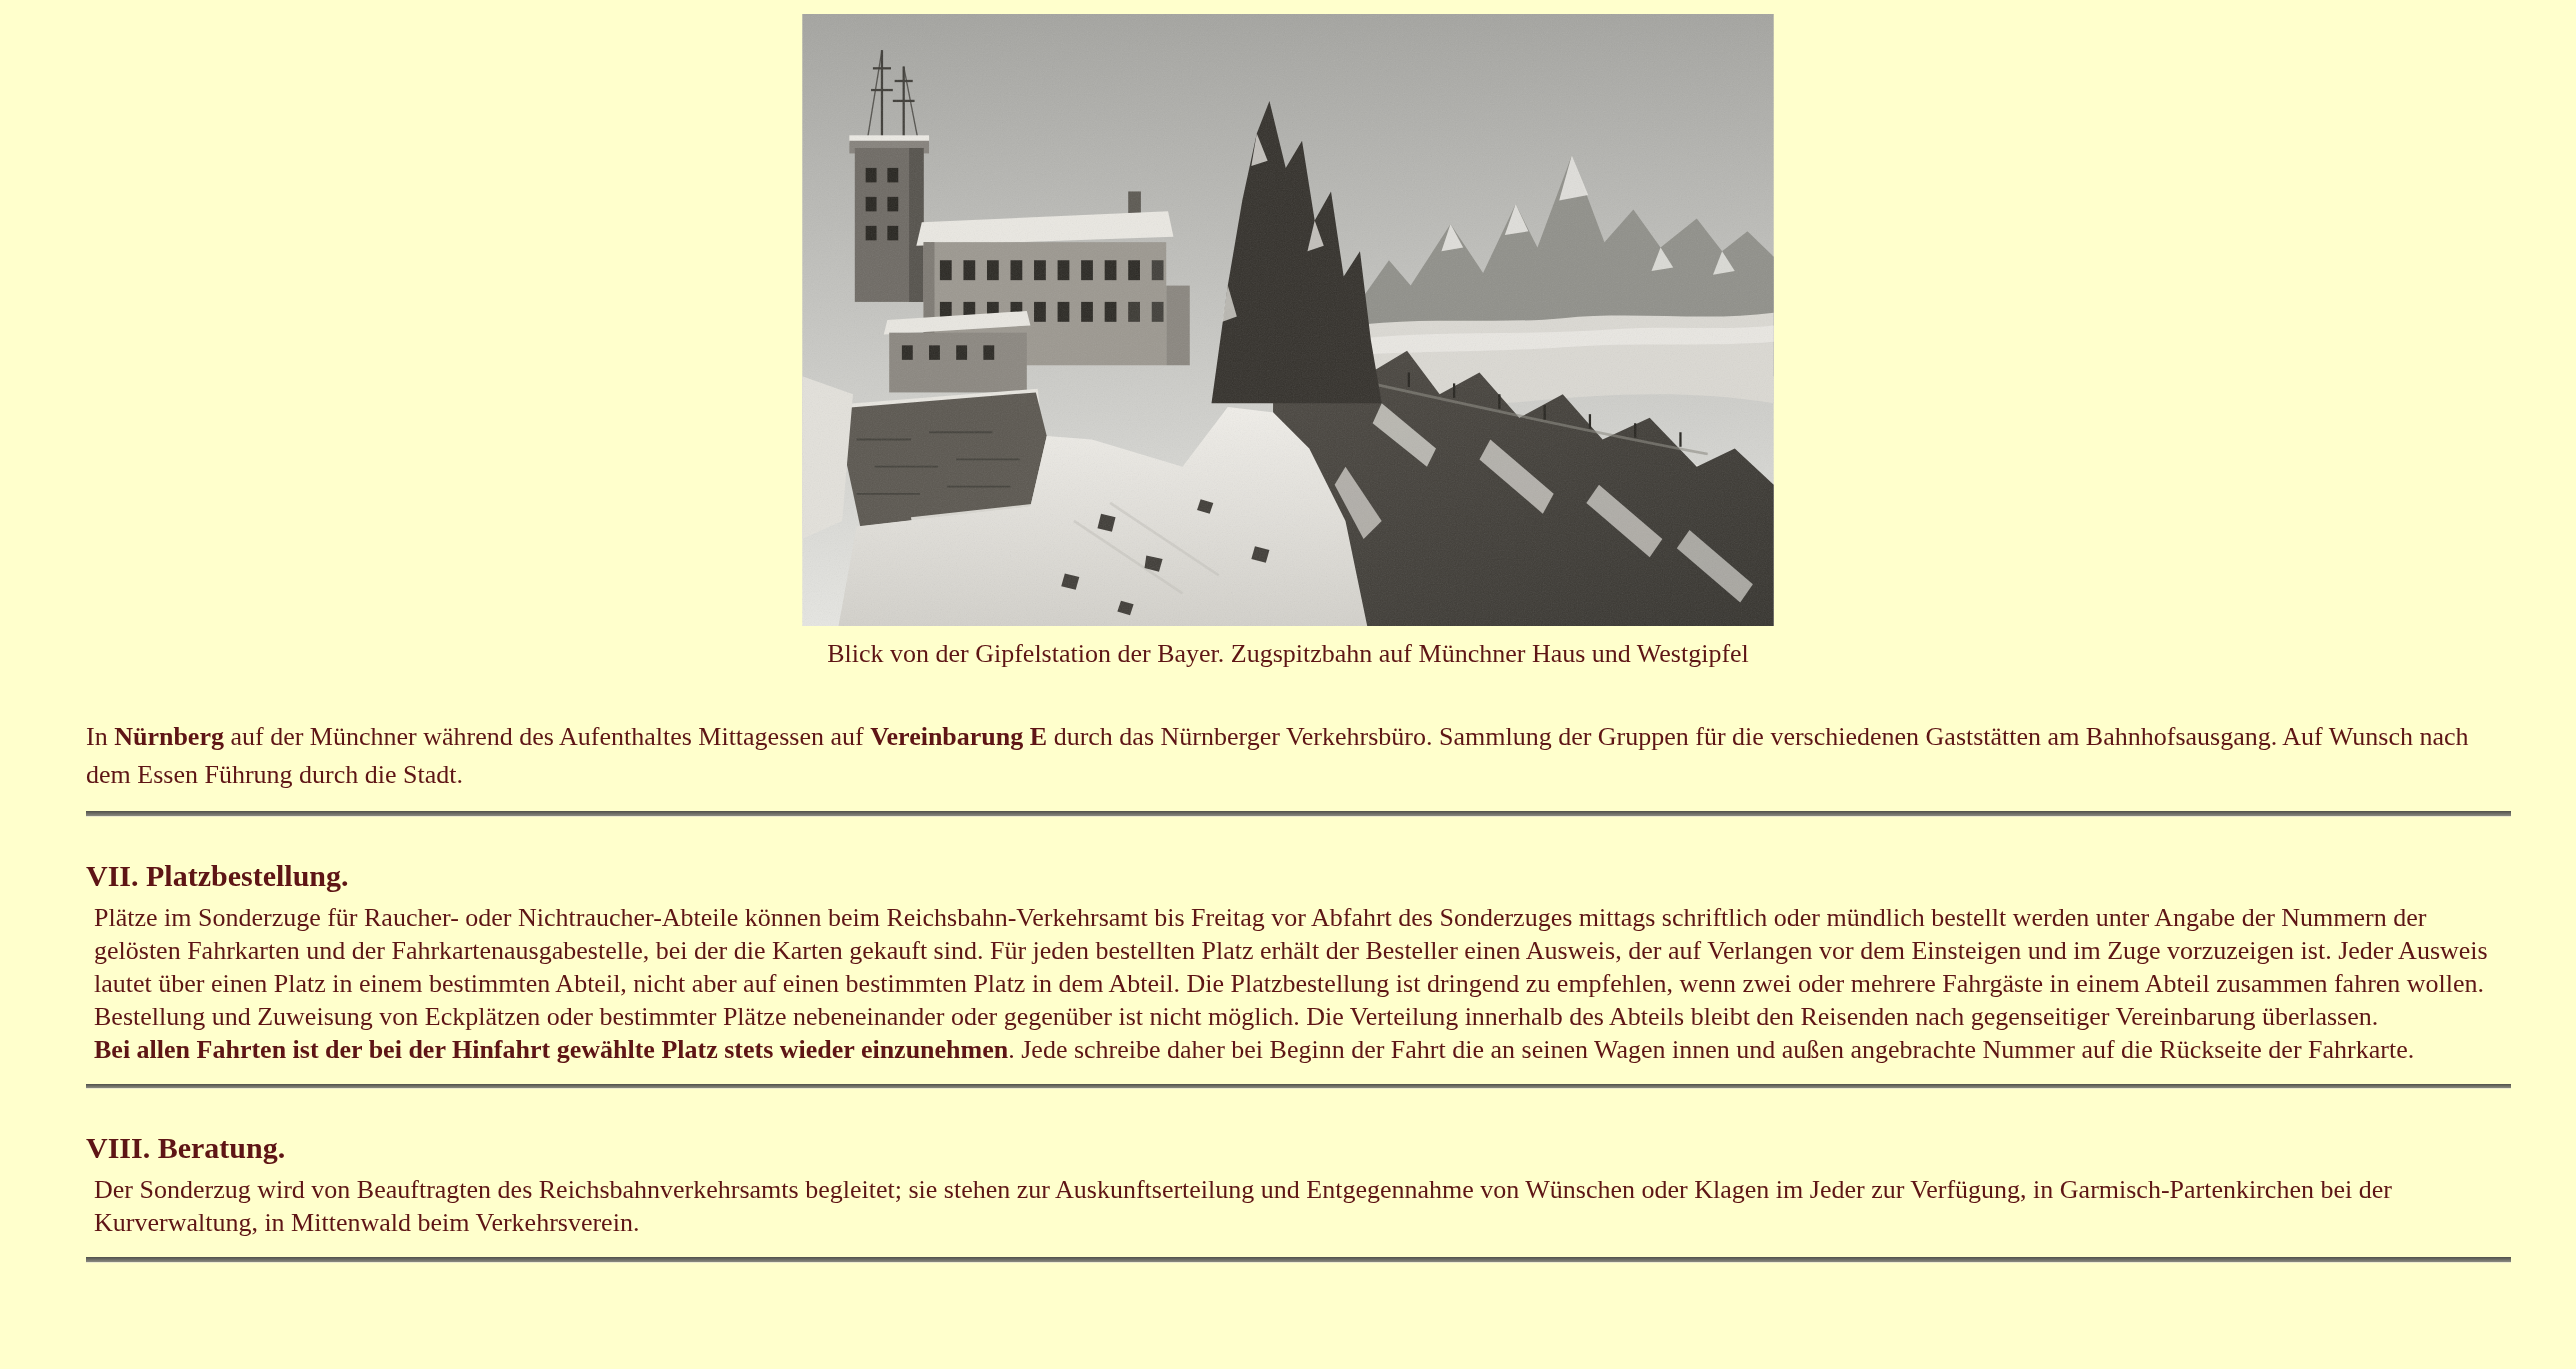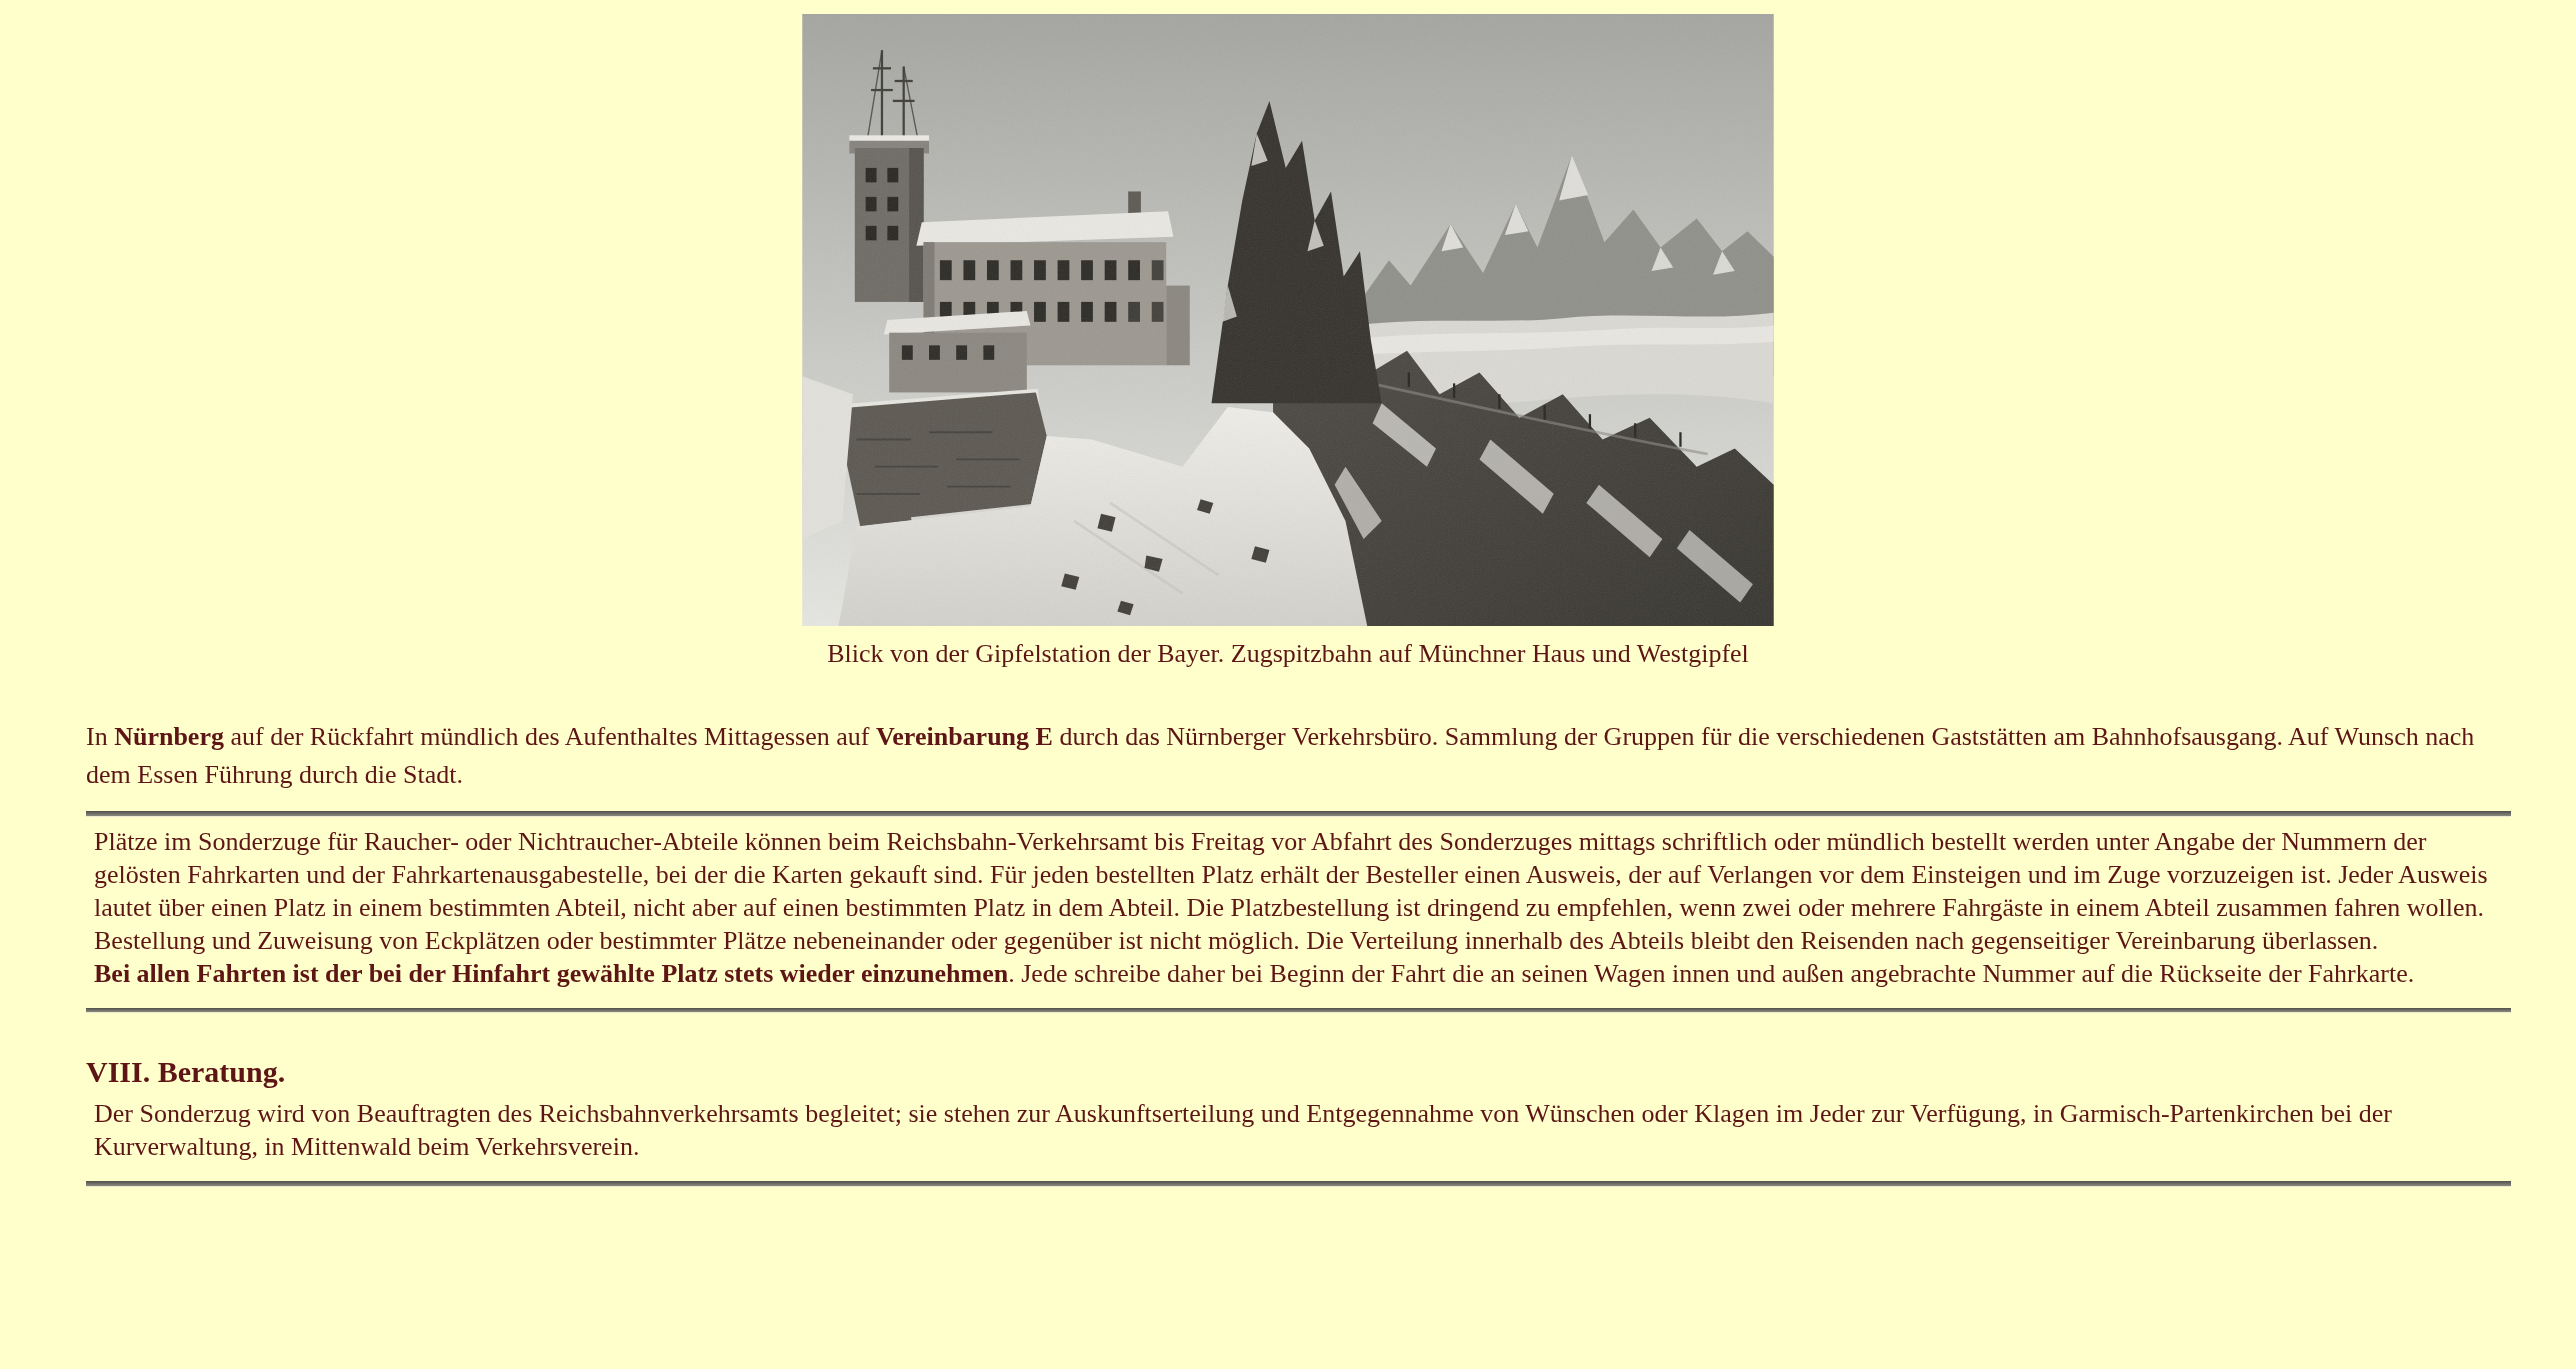--- a/index.html
+++ b/index.html
@@ -223,25 +223,26 @@
       </g>
 
       <rect x="0" y="0" width="1073" height="676" filter="url(#grain)" opacity="0.13"></rect>
     </svg>
   </span>
   <div class="caption">Blick von der Gipfelstation der Bayer. Zugspitzbahn auf Münchner Haus und Westgipfel</div>
 </div>
 
 <div class="content">
 
-  <p class="intro"><span>In </span><b>Nürnberg</b><span> auf der Rückfahrt mündlich des Aufenthaltes Mittagessen auf </span><b>Vereinbarung E</b><span> durch das Nürnberger Verkehrsbüro. Sammlung der Gruppen für die verschiedenen Gaststätten am Bahnhofsausgang. Auf Wunsch nach dem Essen Führung durch die Stadt.</span></p>
+  <p class="intro"><span>In </span><b>Nürnberg</b><span> auf der Münchner während des Aufenthaltes Mittagessen auf </span><b>Vereinbarung E</b><span> durch das Nürnberger Verkehrsbüro. Sammlung der Gruppen für die verschiedenen Gaststätten am Bahnhofsausgang. Auf Wunsch nach dem Essen Führung durch die Stadt.</span></p>
 
   <hr class="rule">
 
   <div class="section">
+    <h3>VII. Platzbestellung.</h3>
     <p><span>Plätze im Sonderzuge für Raucher- oder Nichtraucher-Abteile können beim Reichsbahn-Verkehrsamt bis Freitag vor Abfahrt des Sonderzuges mittags schriftlich oder mündlich bestellt werden unter Angabe der Nummern der gelösten Fahrkarten und der Fahrkartenausgabestelle, bei der die Karten gekauft sind. Für jeden bestellten Platz erhält der Besteller einen Ausweis, der auf Verlangen vor dem Einsteigen und im Zuge vorzuzeigen ist. Jeder Ausweis lautet über einen Platz in einem bestimmten Abteil, nicht aber auf einen bestimmten Platz in dem Abteil. Die Platzbestellung ist dringend zu empfehlen, wenn zwei oder mehrere Fahrgäste in einem Abteil zusammen fahren wollen. Bestellung und Zuweisung von Eckplätzen oder bestimmter Plätze nebeneinander oder gegenüber ist nicht möglich. Die Verteilung innerhalb des Abteils bleibt den Reisenden nach gegenseitiger Vereinbarung überlassen.</span><br><b>Bei allen Fahrten ist der bei der Hinfahrt gewählte Platz stets wieder einzunehmen</b><span>. Jede schreibe daher bei Beginn der Fahrt die an seinen Wagen innen und außen angebrachte Nummer auf die Rückseite der Fahrkarte.</span></p>
   </div>
 
   <hr class="rule rule-vii">
 
   <div class="section">
     <h3>VIII. Beratung.</h3>
     <p>Der Sonderzug wird von Beauftragten des Reichsbahnverkehrsamts begleitet; sie stehen zur Auskunftserteilung und Entgegennahme von Wünschen oder Klagen im Jeder zur Verfügung, in Garmisch-Partenkirchen bei der Kurverwaltung, in Mittenwald beim Verkehrsverein.</p>
   </div>
 

